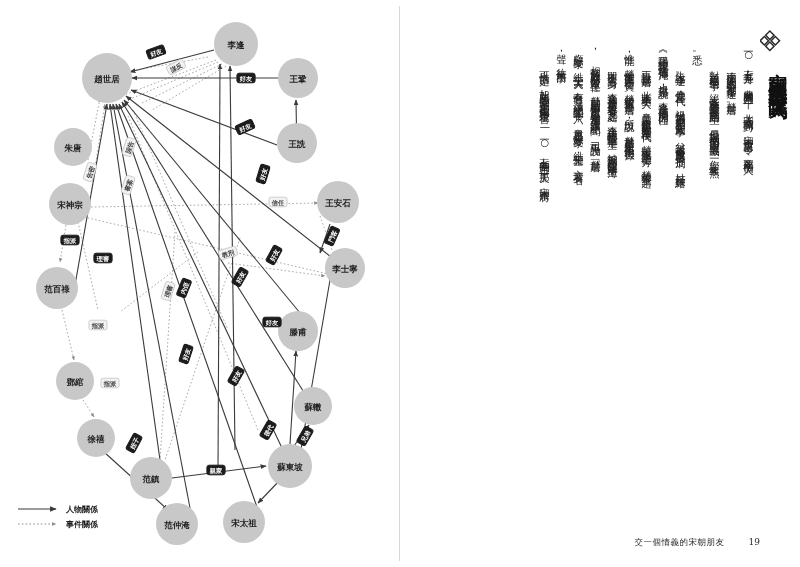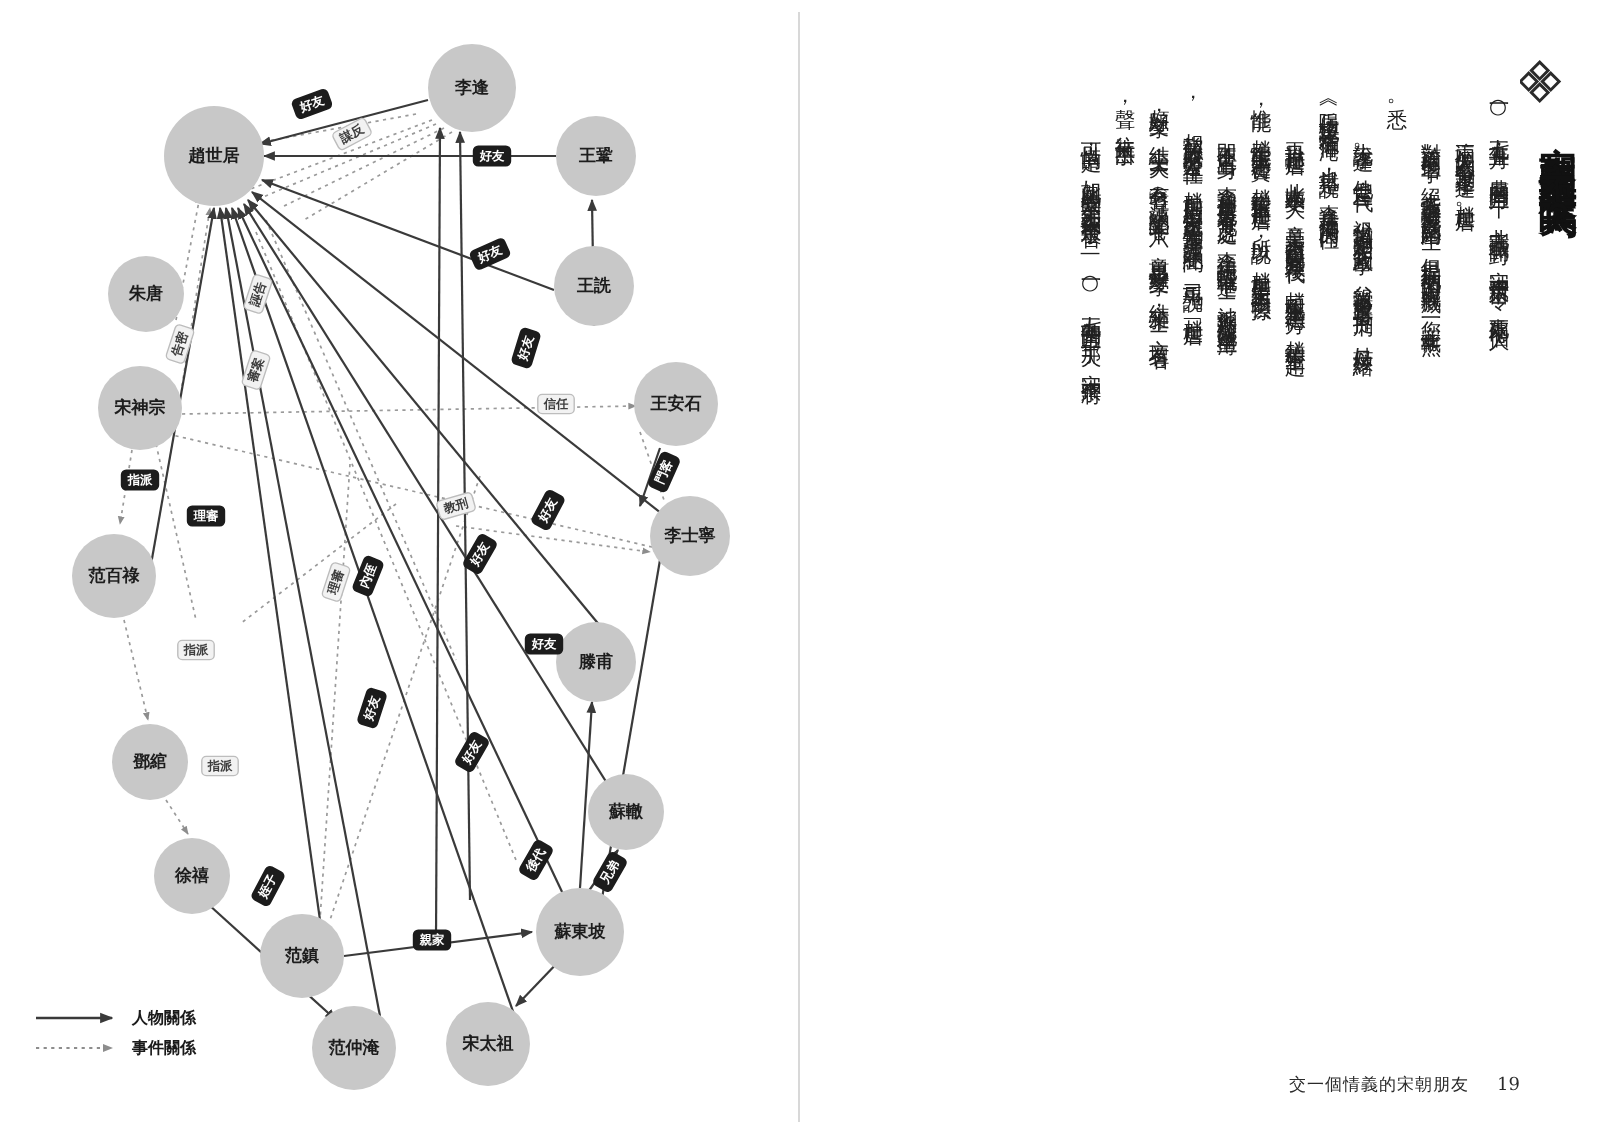--- a/index.html
+++ b/index.html
@@ -108,21 +108,21 @@
     height: 470px;
     width: 17px;
     white-space: pre;
   }
   .tcol.indent { padding-top: 17px; }
   #footer {
     position: absolute;
     right: 40px; bottom: 18px;
     display: flex;
     align-items: baseline;
-    gap: 14px;
+    gap: 24px;
     font-family: "DejaVu Serif", "Liberation Serif", serif;
   }
   #footer-title { font-size: 8.5px; color: #2a2a2a; letter-spacing: .5px; }
   #footer-page  { font-size: 9px; color: #2a2a2a; }
 </style>
 </head>
 <body>
 
 <div id="page">
 

